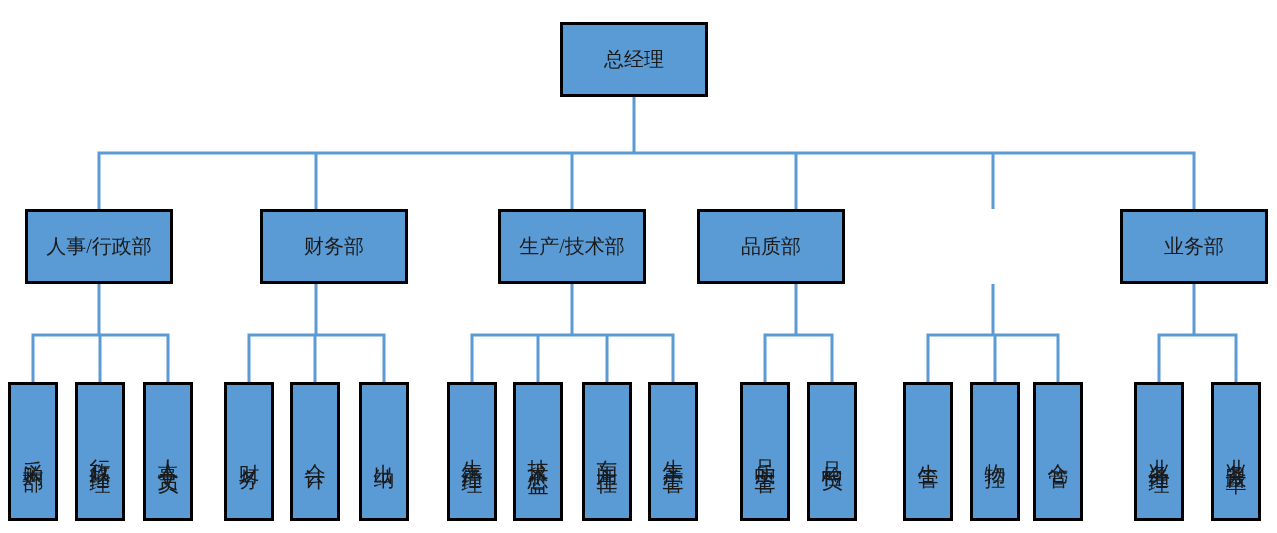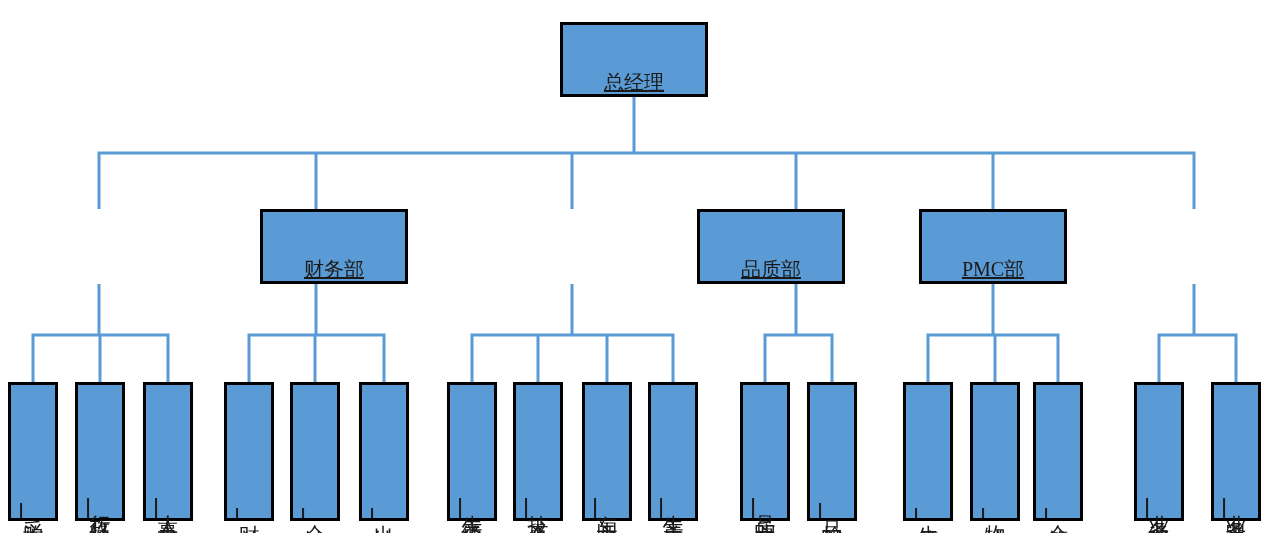--- a/index.html
+++ b/index.html
@@ -6,23 +6,22 @@
   .canvas{
     position:relative;width:1277px;height:533px;background:var(--background,#fff);
     font-family:"Liberation Serif","DejaVu Serif",serif;overflow:hidden;
   }
   .connectors{position:absolute;left:0;top:0;width:1277px;height:533px;}
   .connectors path{stroke:var(--connector,#5B9BD5);stroke-width:3;fill:none;}
   .node{
     position:absolute;box-sizing:border-box;
     background:var(--node-fill,#5B9BD5);
     border:3px solid var(--node-border,#000);
-    display:flex;align-items:flex-end;justify-content:center;
+    display:flex;align-items:center;justify-content:center;
     color:var(--text,#1a1a1a);
-    text-decoration:underline;
   }
   .root,.dept{width:148px;height:75px;font-size:20px;}
   .root{left:560px;top:22px;}
   .dept{top:209px;}
   .leaf{width:50px;height:139px;top:382px;font-size:21px;}
   .node span{white-space:nowrap;line-height:1.15;}
   .leaf span{
     writing-mode:vertical-rl;text-orientation:upright;
     letter-spacing:5px;white-space:normal;
   }
@@ -52,28 +51,34 @@
       M765 334 L765 383 M832 334 L832 383
       M928 334 L928 383 M995 334 L995 383 M1058 334 L1058 383
       M1159 334 L1159 383 M1236 334 L1236 383
     "></path>
   </svg>
 
   <div class="node root">
     <span>总经理</span>
   </div>
 
+  <div class="node dept" style="left:25px">
+    <span>人事/行政部</span>
+  </div>
   <div class="node dept" style="left:260px">
     <span>财务部</span>
+  </div>
+  <div class="node dept" style="left:498px">
+    <span>生产/技术部</span>
   </div>
   <div class="node dept" style="left:697px">
     <span>品质部</span>
   </div>
-  <div class="node dept" style="left:919px">
-    <span>PMC部</span>
+  <div class="node dept" style="left:1120px">
+    <span>业务部</span>
   </div>
 
   <div class="node leaf" style="left:8px">
     <span>采购部</span>
   </div>
   <div class="node leaf" style="left:75px">
     <span>行政经理</span>
   </div>
   <div class="node leaf" style="left:143px">
     <span>人事文员</span>

